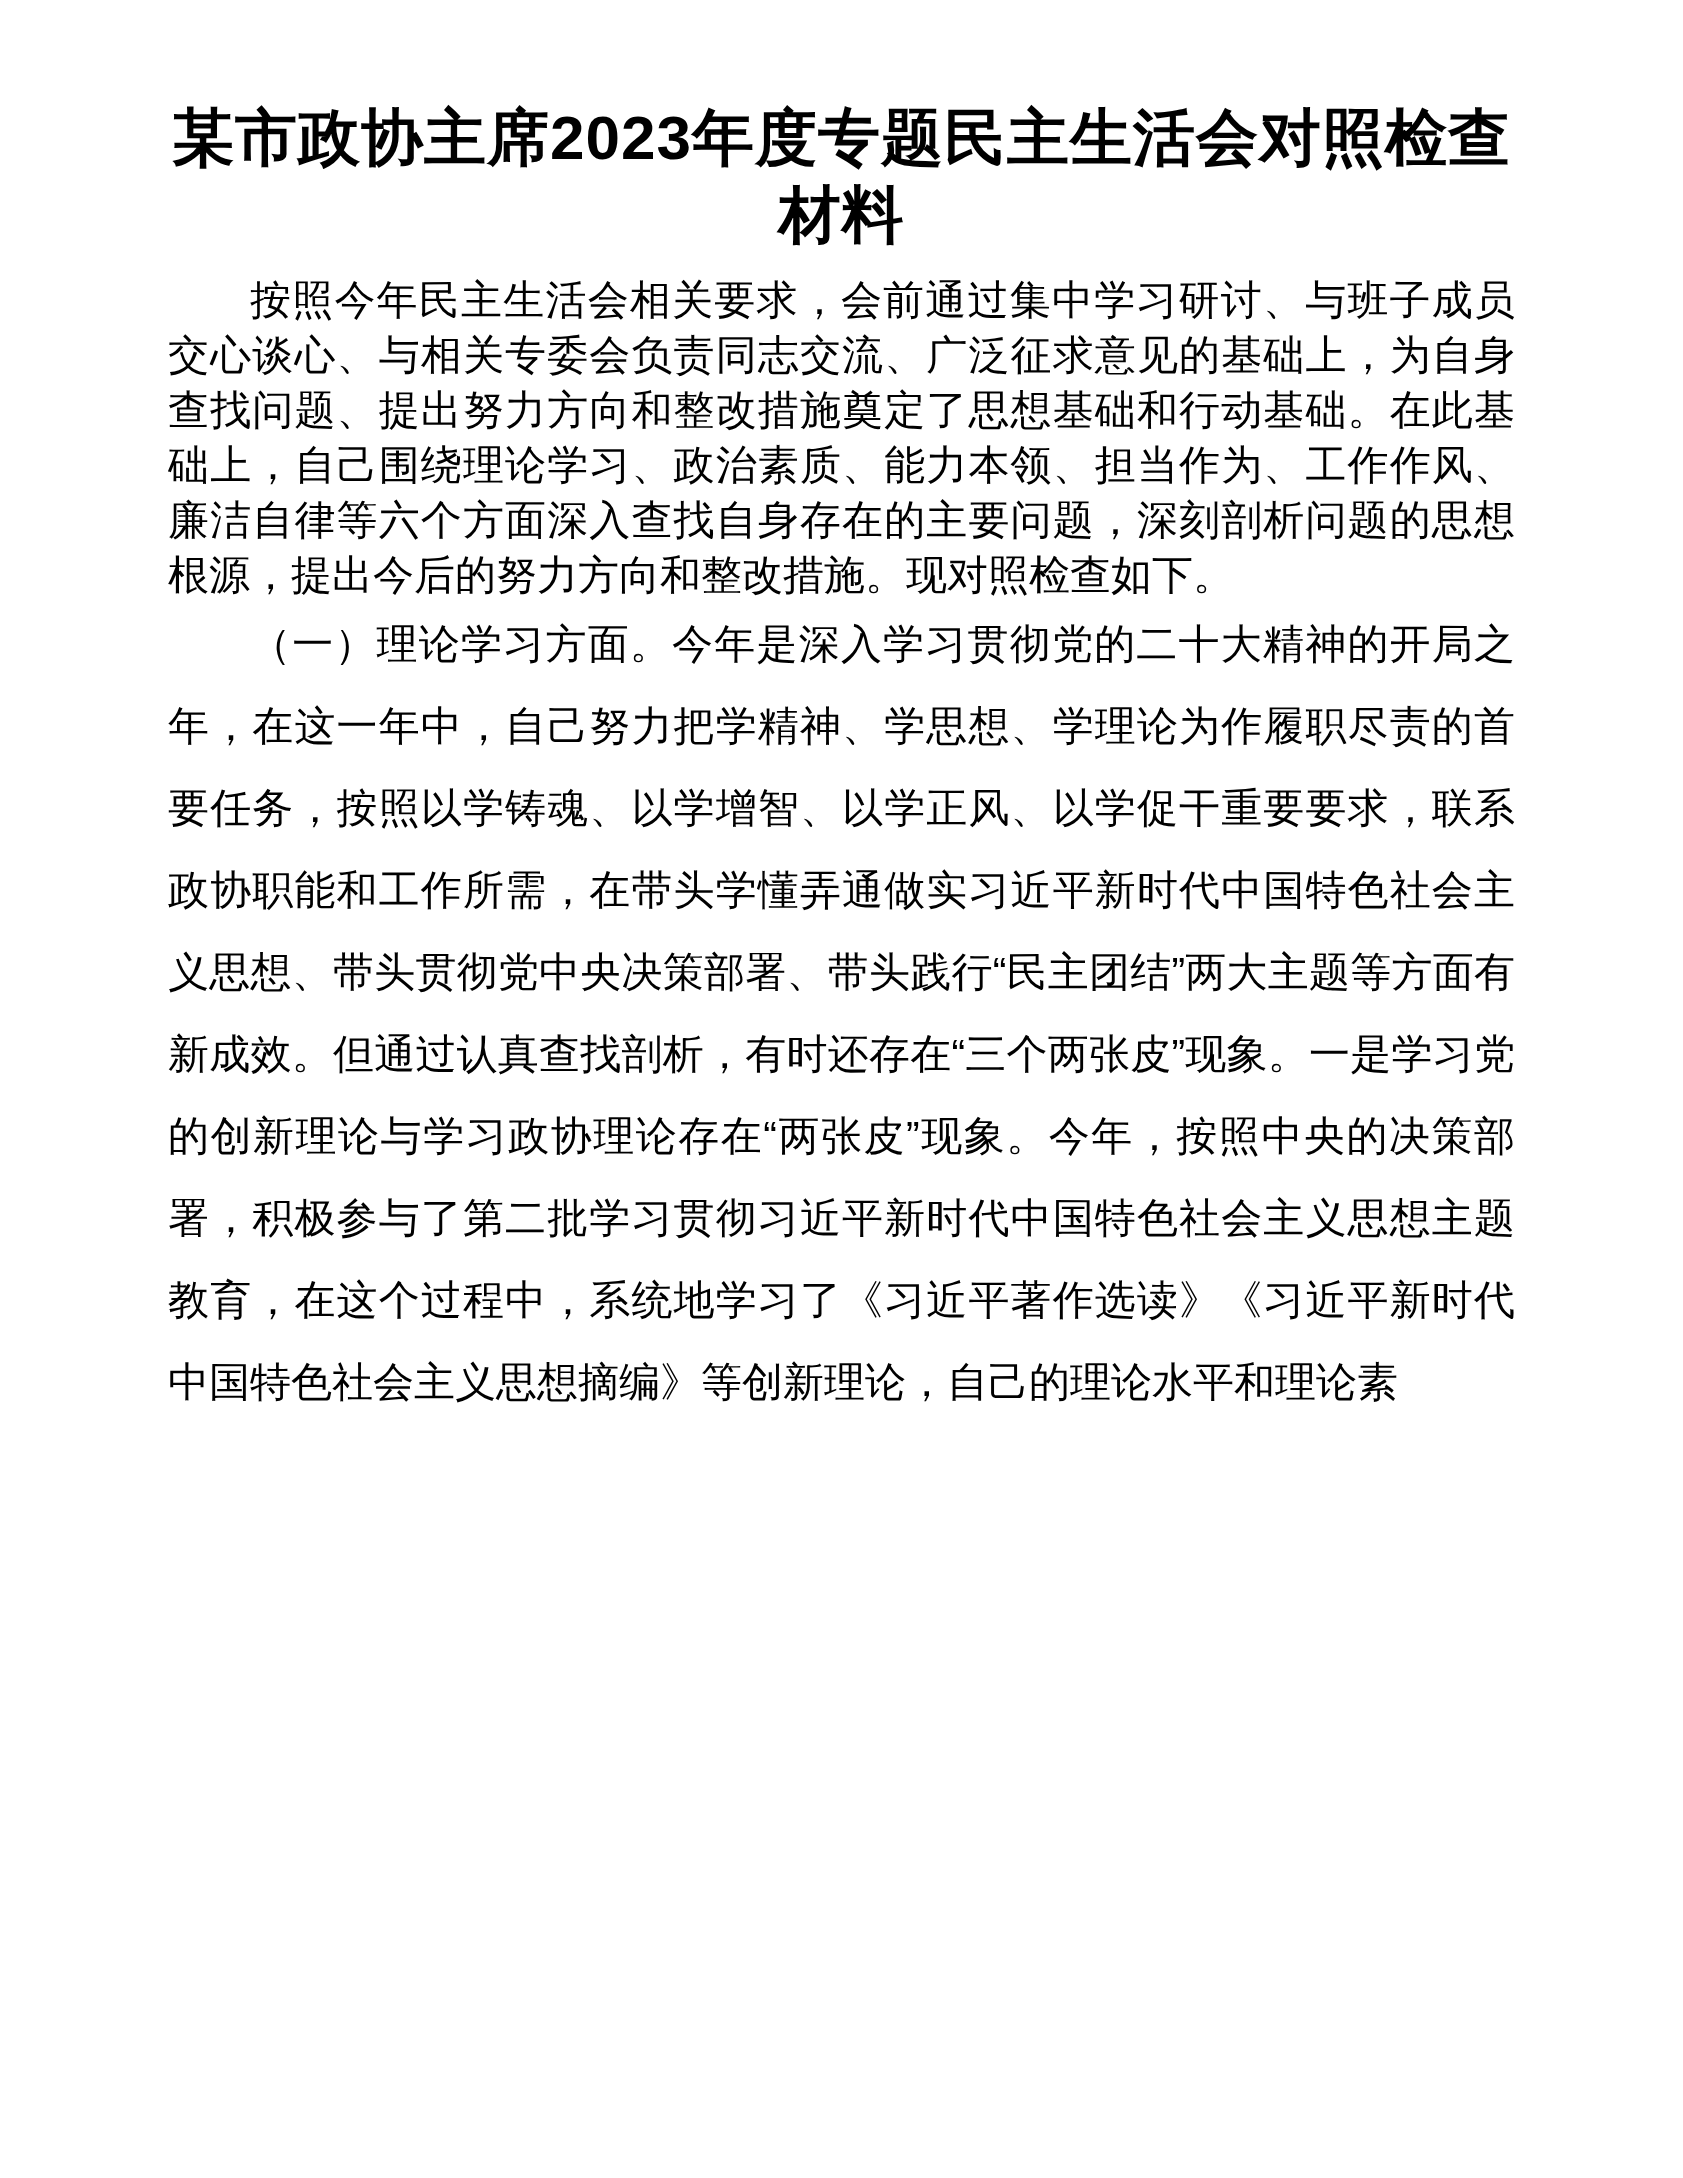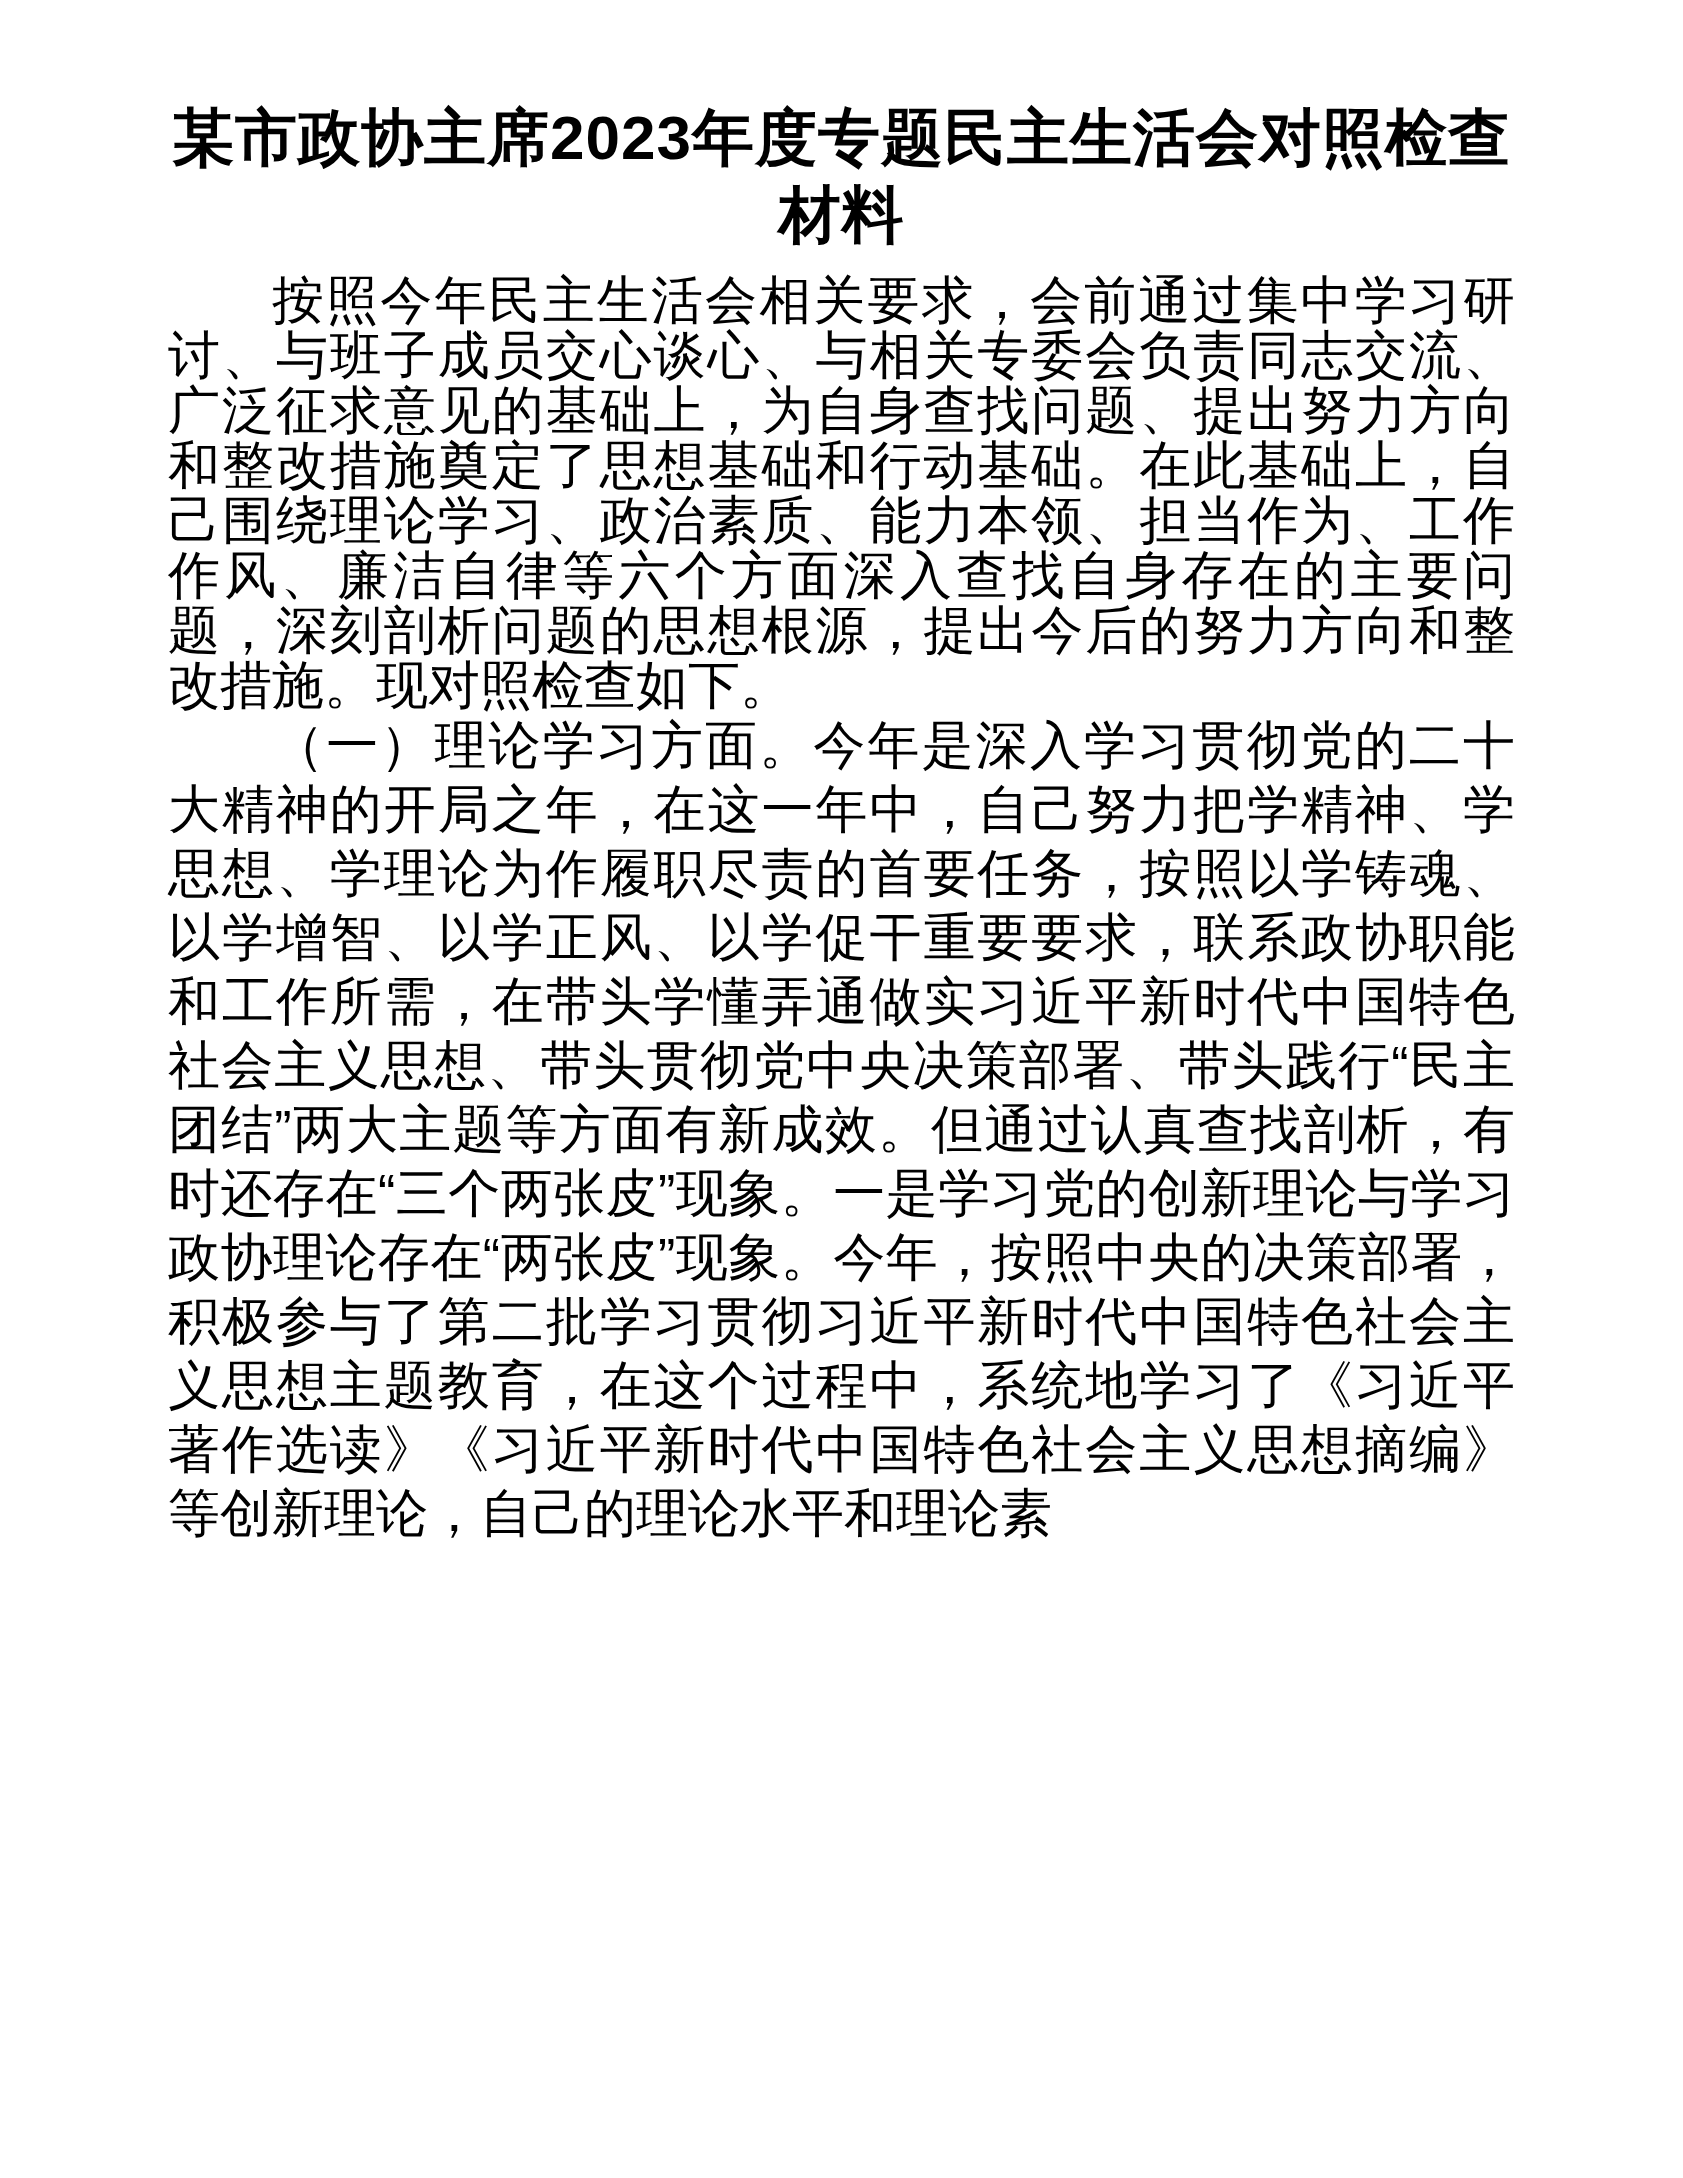--- a/index.html
+++ b/index.html
@@ -16,39 +16,39 @@
   }
   .doc-title {
     font-size: 62px;
     font-weight: 700;
     text-align: center;
     line-height: 77px;
     margin-bottom: 20px;
     letter-spacing: 1px;
   }
   .para {
-    font-size: 52px;
+    font-size: 41px;
     font-weight: 400;
     text-align: justify;
     text-justify: inter-ideograph;
     text-indent: 2em;
     word-break: break-all;
   }
   .para-tight {
     line-height: 55px;
   }
   .section-heading {
     font-size: 48px;
     font-weight: 400;
     text-indent: 2em;
     line-height: 59px;
     margin: 32px 0;
   }
   .para-loose {
-    line-height: 64px;
+    line-height: 82px;
   }
 </style>
 </head>
 <body>
 
 <div class="page">
   <h1 class="doc-title">某市政协主席2023年度专题民主生活会对照检查材料</h1>
 
   <p class="para para-tight">按照今年民主生活会相关要求，会前通过集中学习研讨、与班子成员交心谈心、与相关专委会负责同志交流、广泛征求意见的基础上，为自身查找问题、提出努力方向和整改措施奠定了思想基础和行动基础。在此基础上，自己围绕理论学习、政治素质、能力本领、担当作为、工作作风、廉洁自律等六个方面深入查找自身存在的主要问题，深刻剖析问题的思想根源，提出今后的努力方向和整改措施。现对照检查如下。</p>
 

